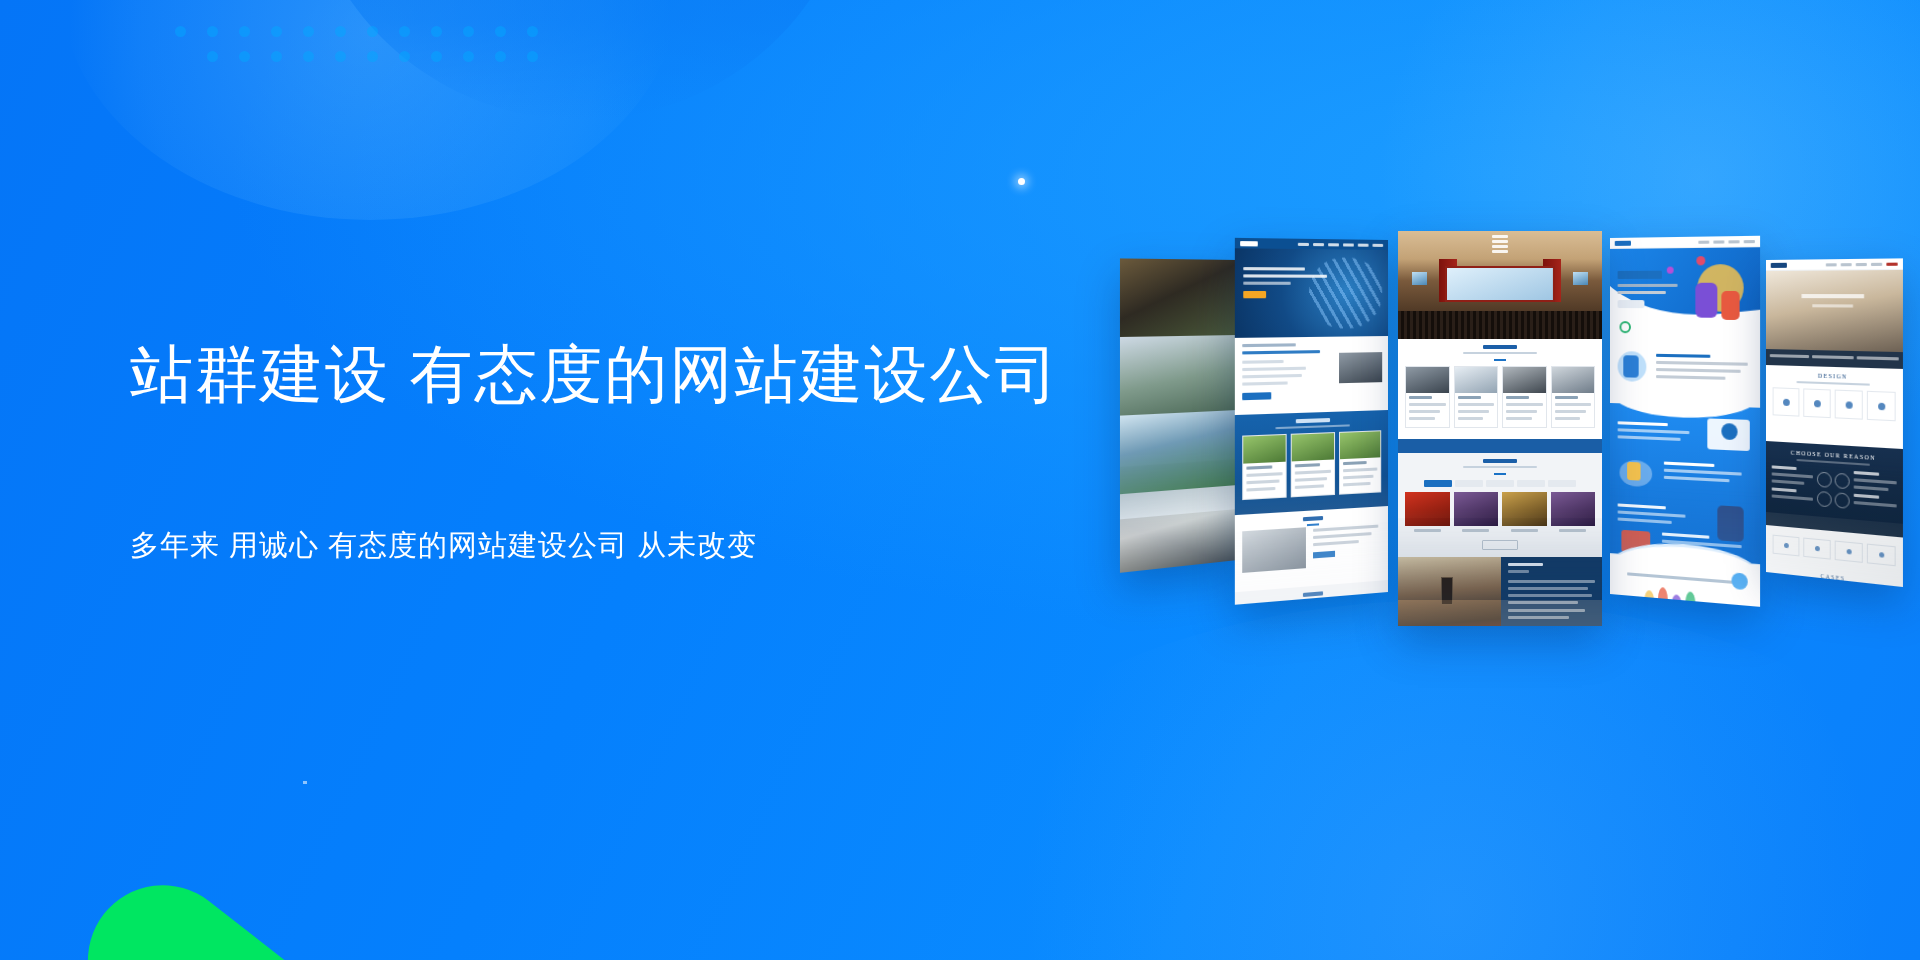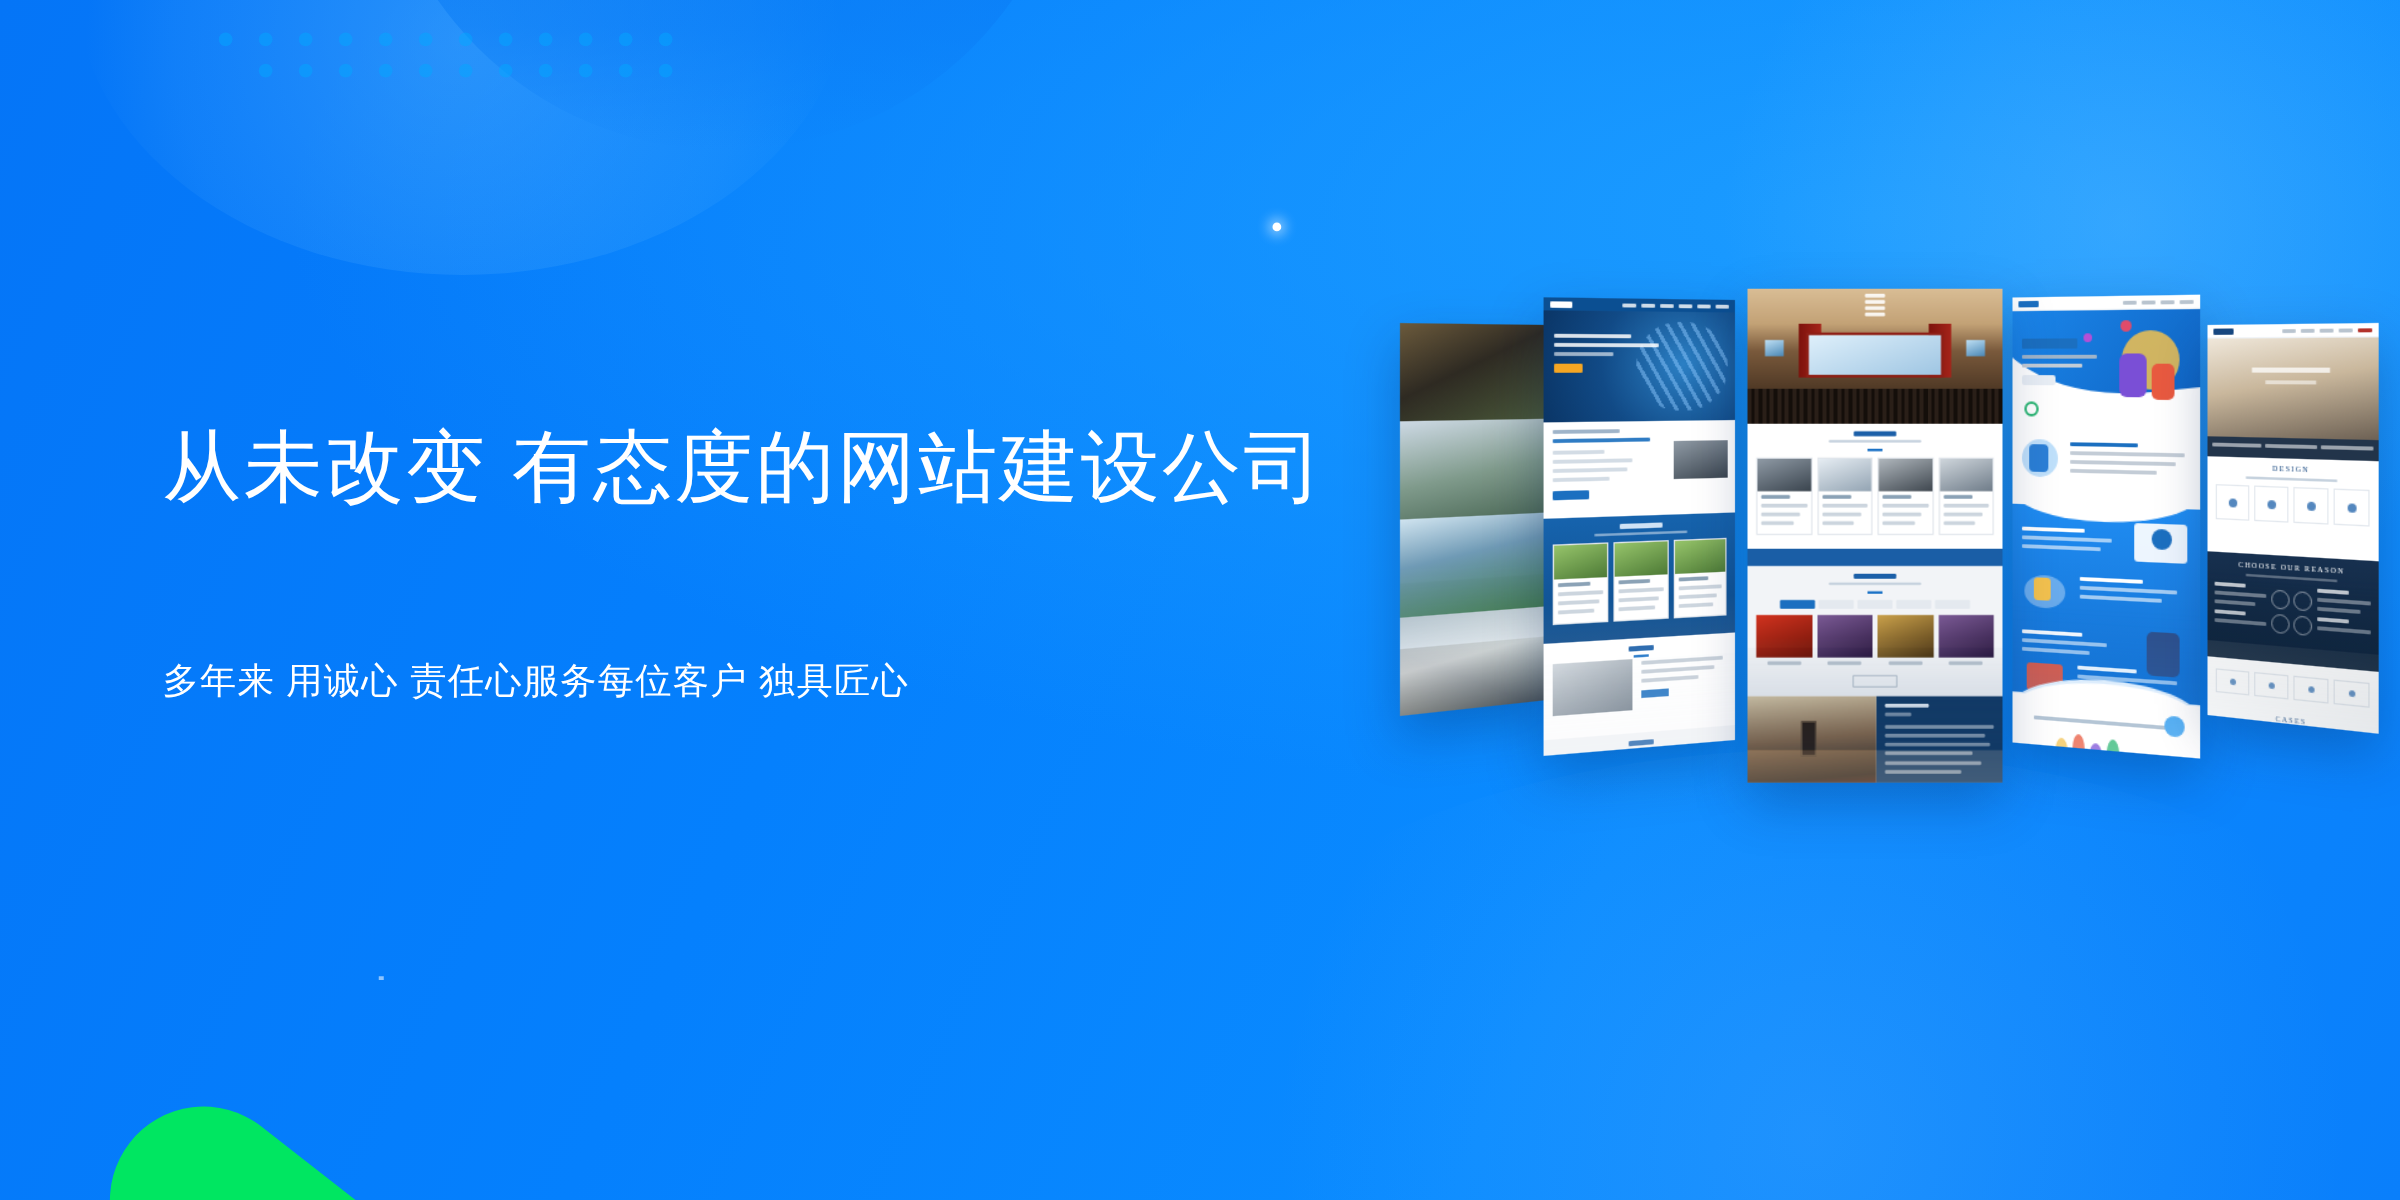--- a/index.html
+++ b/index.html
@@ -226,23 +226,23 @@
         <i class="dot"></i>
         <i class="dot"></i>
     </div>
   </div>
 
   <div class="sparkle"></div>
   <div class="speck"></div>
   <div class="green-blob"></div>
 
   <div class="copy">
-    <div class="headline">从未改变 有态度的网站建设公司</div>
+    <div class="headline">站群建设 有态度的网站建设公司</div>
     <div class="subcopy">
-      <div class="subline">多年来 用诚心 责任心服务每位客户 独具匠心</div>
+      <div class="subline">多年来 用诚心 有态度的网站建设公司 从未改变</div>
     </div>
   </div>
 
   <div class="cluster">
 
     <div class="panel" id="p1">
       <div class="inner">
         <div class="photoAerial" style="height:25%"></div>
         <div class="photoRoad" style="height:25%"></div>
         <div class="photoDome1" style="height:25%"></div>

